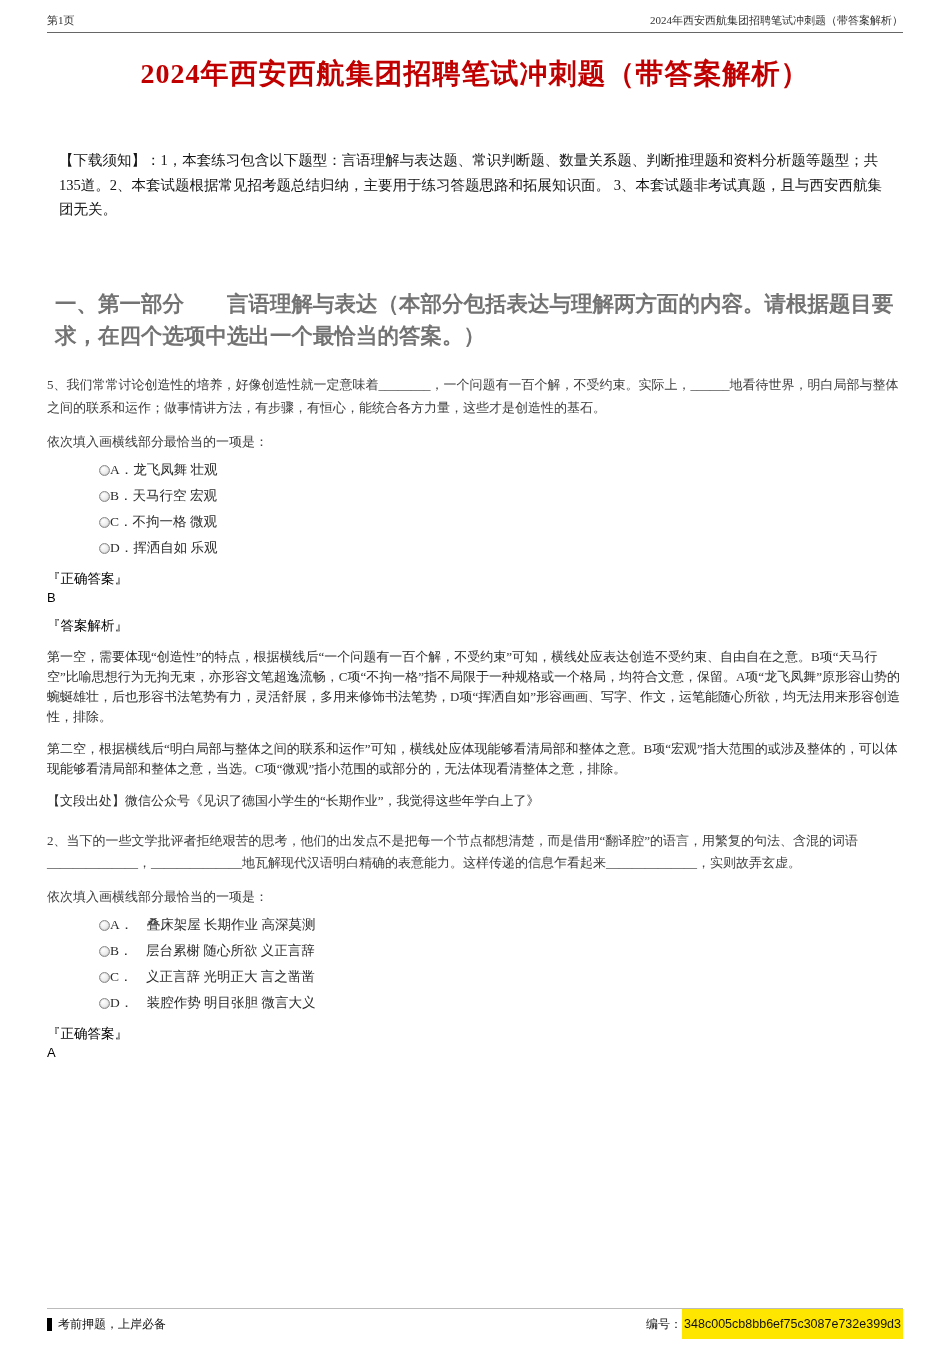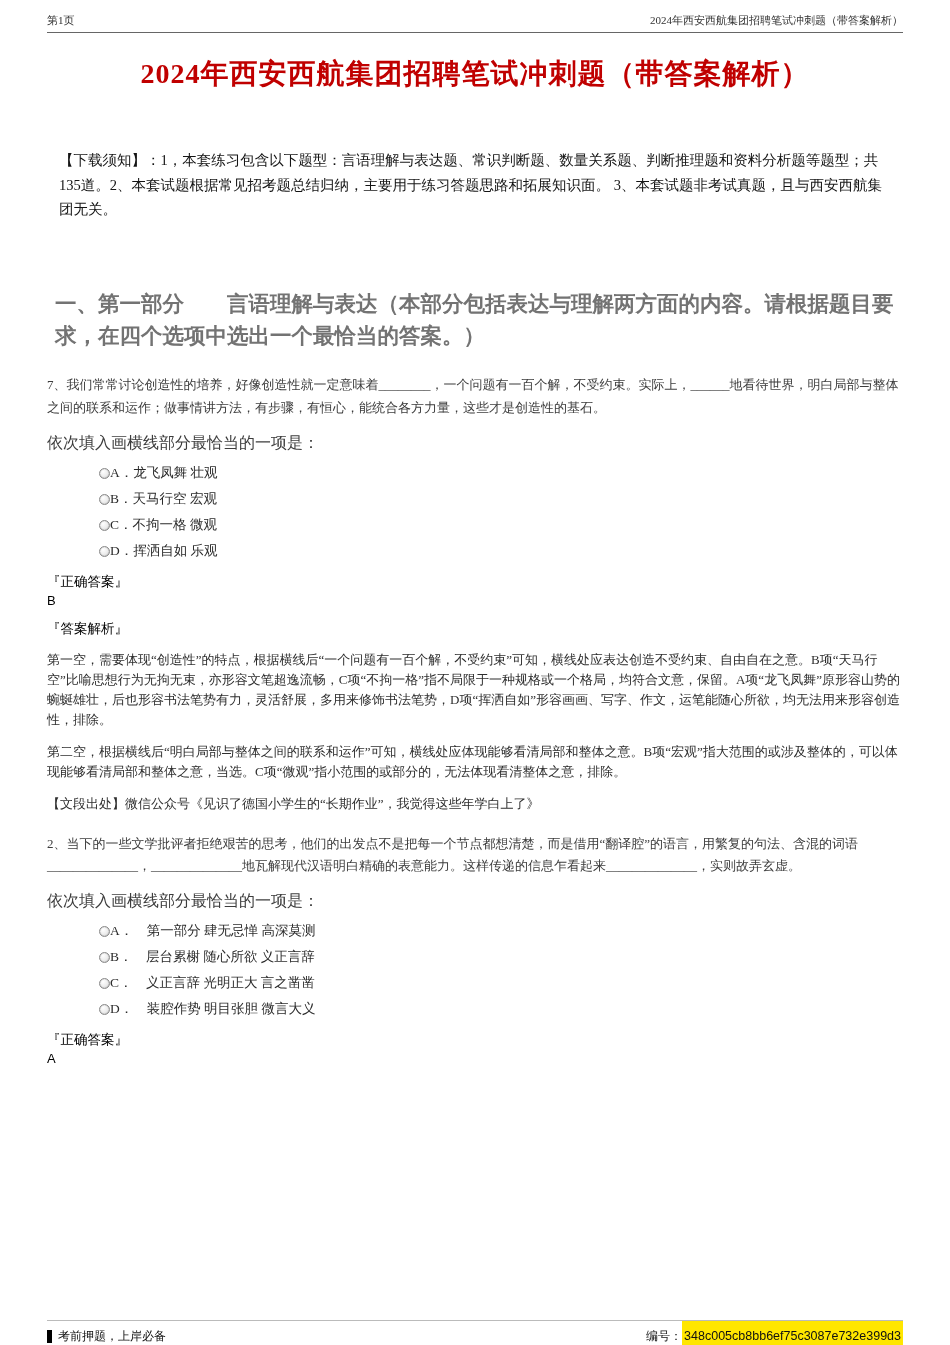--- a/index.html
+++ b/index.html
@@ -47,21 +47,21 @@
     line-height: 1.5;
   }
   .q-stem {
     margin: 22px 0 0;
     font-size: 13px;
     line-height: 1.7;
     color: #3c3c3c;
   }
   .q-prompt {
     margin: 14px 0 0;
-    font-size: 16px;
+    font-size: 13px;
     color: #3c3c3c;
     font-family: Liberation Serif, serif;
   }
   .options { margin: 10px 0 0 52px; }
   .option {
     display: flex;
     align-items: center;
     gap: 0;
     margin: 7px 0;
     height: 19px;
@@ -78,21 +78,21 @@
     flex: 0 0 auto;
   }
   .ans-label { margin: 12px 0 0; font-size: 13.5px; color: #000; }
   .ans-value { margin: 2px 0 0; font-size: 13px; color: #000; font-family: "Liberation Sans", sans-serif; }
   .analysis { margin: 12px 0 0; font-size: 13px; line-height: 1.55; color: #2e2e2e; }
   .q2-gap { margin-top: 18px; }
   .page-footer {
     position: absolute;
     left: 47px;
     right: 47px;
-    bottom: 0;
+    bottom: 12px;
     display: flex;
     justify-content: space-between;
     align-items: center;
     font-size: 12px;
     color: #111;
     border-top: 1px solid #bbb;
     padding-top: 7px;
   }
   .footer-left { display: flex; align-items: center; gap: 6px; }
   .footer-mark {
@@ -119,21 +119,21 @@
     <span>2024年西安西航集团招聘笔试冲刺题（带答案解析）</span>
   </header>
 
   <h1 class="doc-title">2024年西安西航集团招聘笔试冲刺题（带答案解析）</h1>
 
   <p class="notice">【下载须知】：1，本套练习包含以下题型：言语理解与表达题、常识判断题、数量关系题、判断推理题和资料分析题等题型；共135道。2、本套试题根据常见招考题总结归纳，主要用于练习答题思路和拓展知识面。 3、本套试题非考试真题，且与西安西航集团无关。</p>
 
   <h2 class="section-heading">一、第一部分　　言语理解与表达（本部分包括表达与理解两方面的内容。请根据题目要求，在四个选项中选出一个最恰当的答案。）</h2>
 
   <section>
-    <p class="q-stem">7、我们常常讨论创造性的培养，好像创造性就一定意味着________，一个问题有一百个解，不受约束。实际上，______地看待世界，明白局部与整体之间的联系和运作；做事情讲方法，有步骤，有恒心，能统合各方力量，这些才是创造性的基石。</p>
+    <p class="q-stem">5、我们常常讨论创造性的培养，好像创造性就一定意味着________，一个问题有一百个解，不受约束。实际上，______地看待世界，明白局部与整体之间的联系和运作；做事情讲方法，有步骤，有恒心，能统合各方力量，这些才是创造性的基石。</p>
     <p class="q-prompt">依次填入画横线部分最恰当的一项是：</p>
 
     <div class="options">
       <div class="option">
         <span class="radio"></span>
         <span>A．龙飞凤舞 壮观</span>
       </div>
       <div class="option">
         <span class="radio"></span>
         <span>B．天马行空 宏观</span>
@@ -157,21 +157,21 @@
     <p class="analysis">【文段出处】微信公众号《见识了德国小学生的“长期作业”，我觉得这些年学白上了》</p>
   </section>
 
   <section>
     <p class="q-stem q2-gap">2、当下的一些文学批评者拒绝艰苦的思考，他们的出发点不是把每一个节点都想清楚，而是借用“翻译腔”的语言，用繁复的句法、含混的词语______________，______________地瓦解现代汉语明白精确的表意能力。这样传递的信息乍看起来______________，实则故弄玄虚。</p>
     <p class="q-prompt">依次填入画横线部分最恰当的一项是：</p>
 
     <div class="options">
       <div class="option">
         <span class="radio"></span>
-        <span>A．　第一部分 肆无忌惮 高深莫测</span>
+        <span>A．　叠床架屋 长期作业 高深莫测</span>
       </div>
       <div class="option">
         <span class="radio"></span>
         <span>B．　层台累榭 随心所欲 义正言辞</span>
       </div>
       <div class="option">
         <span class="radio"></span>
         <span>C．　义正言辞 光明正大 言之凿凿</span>
       </div>
       <div class="option">

